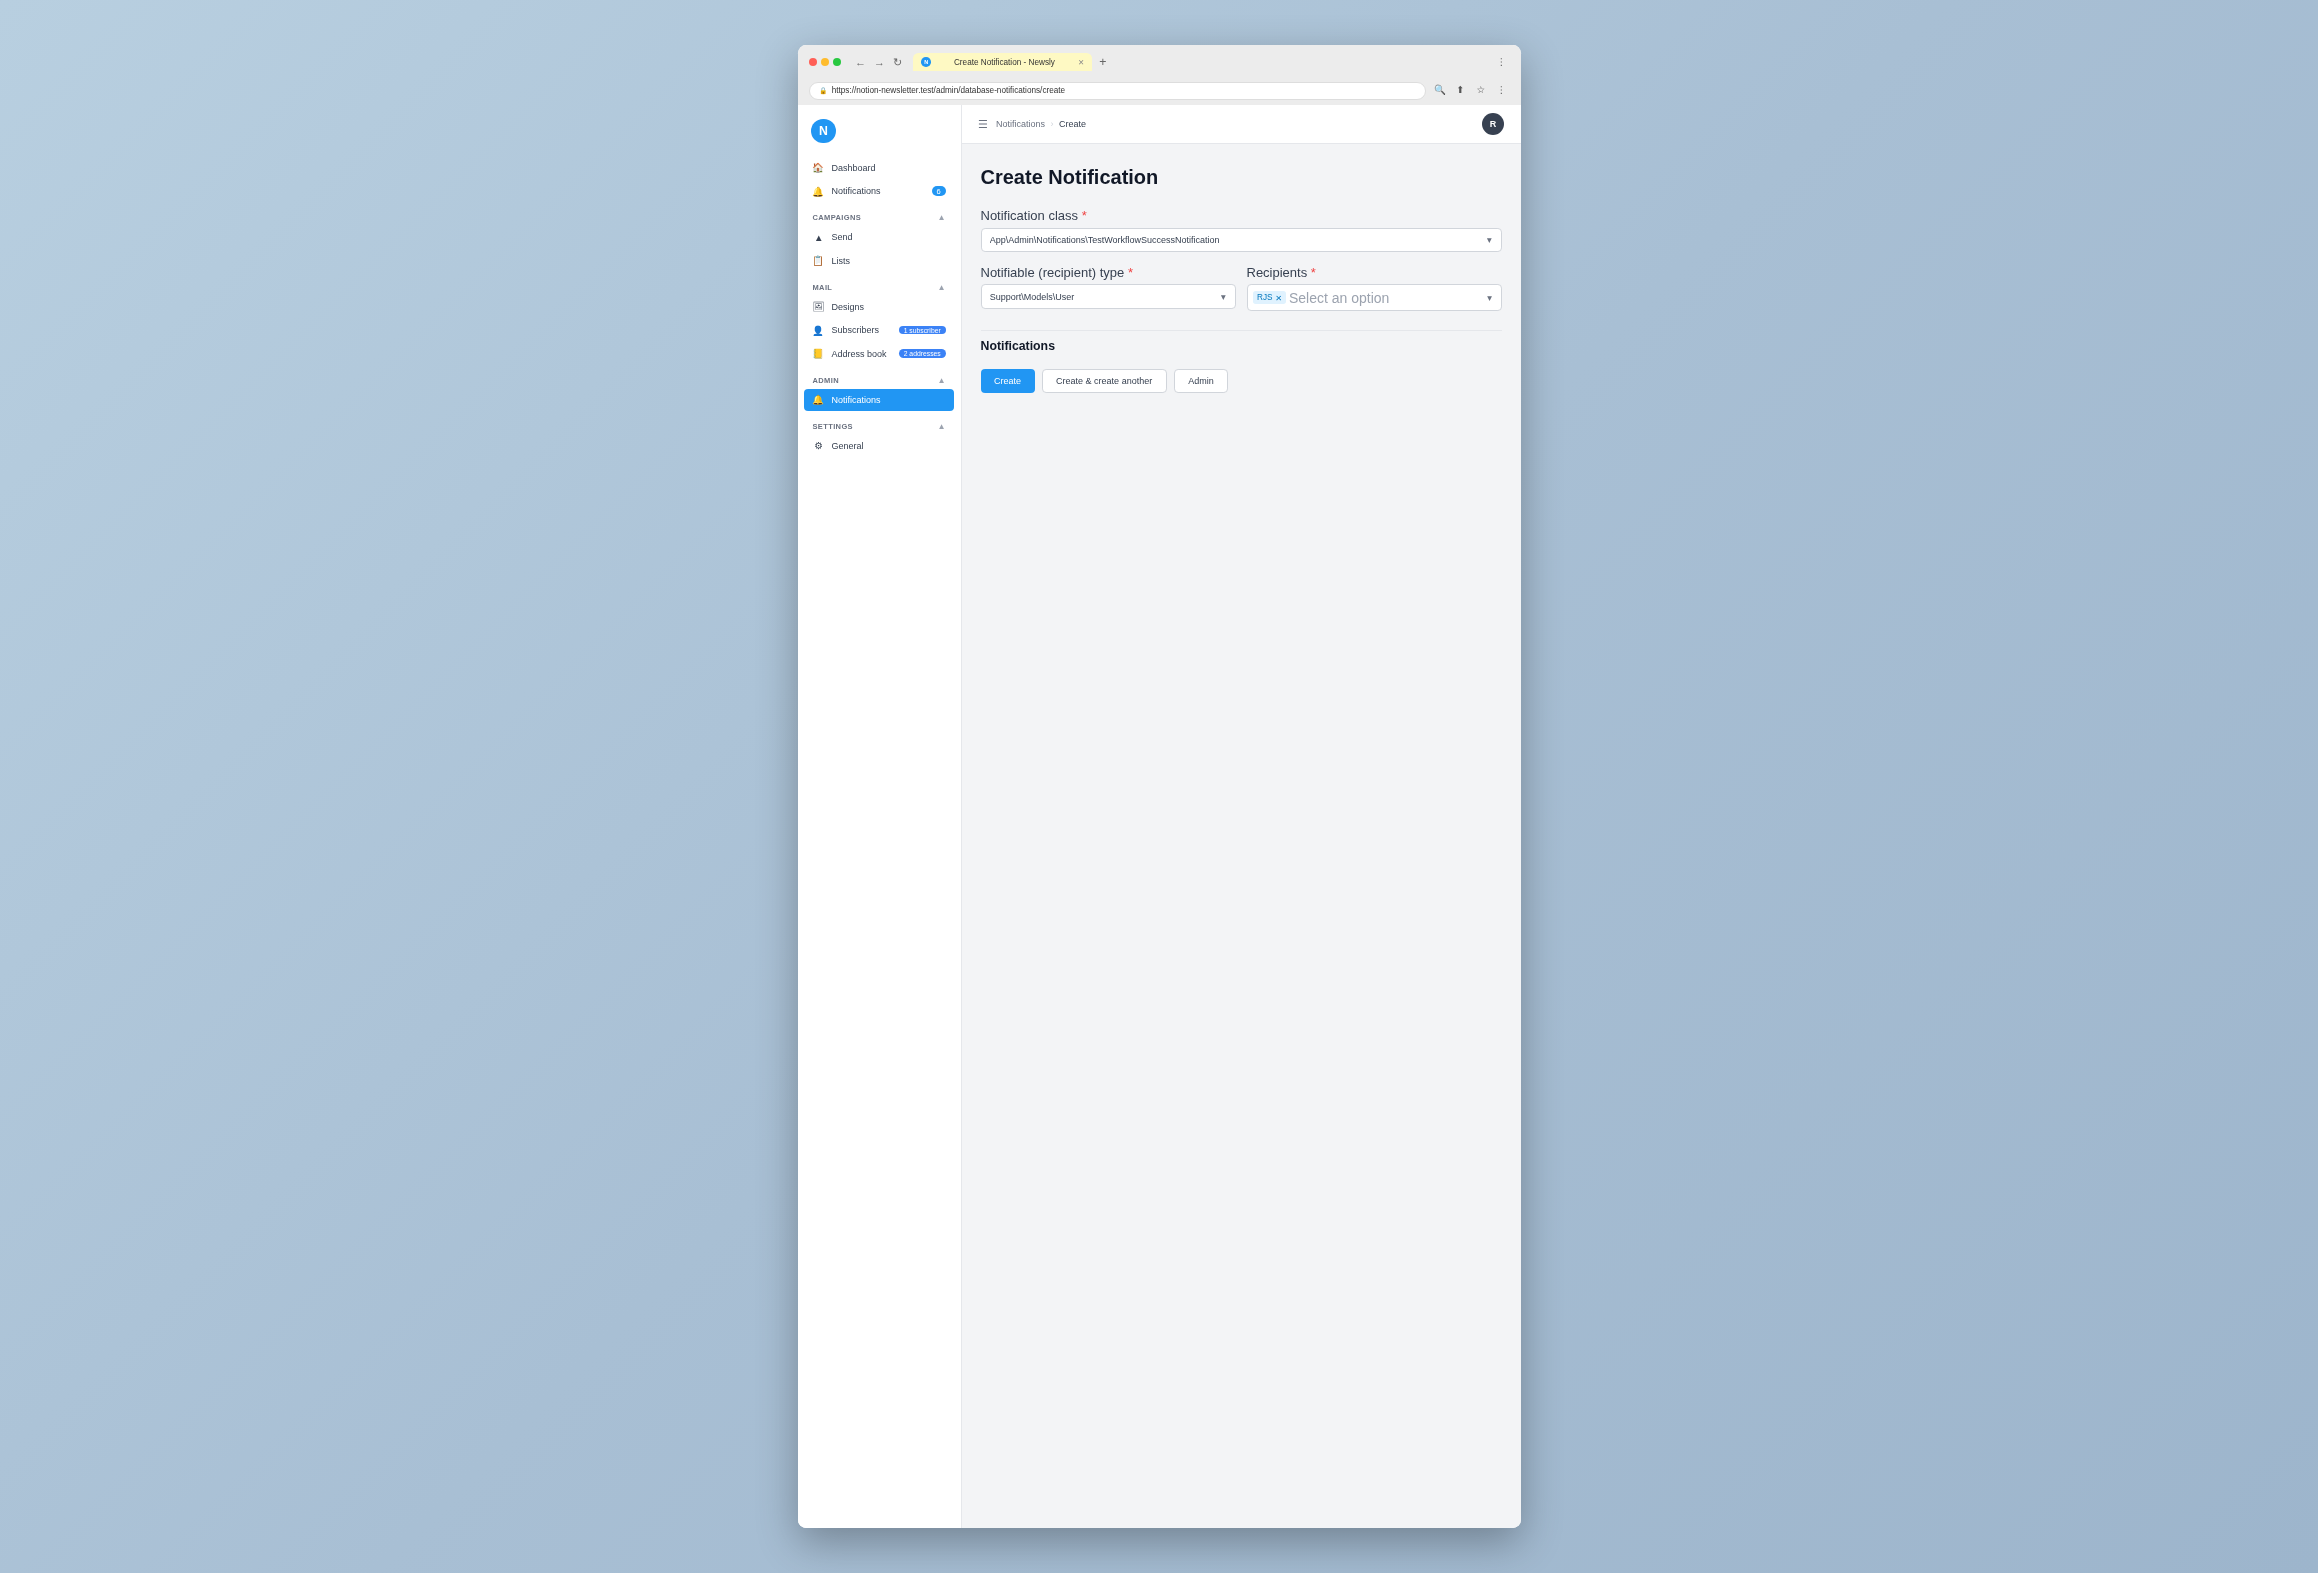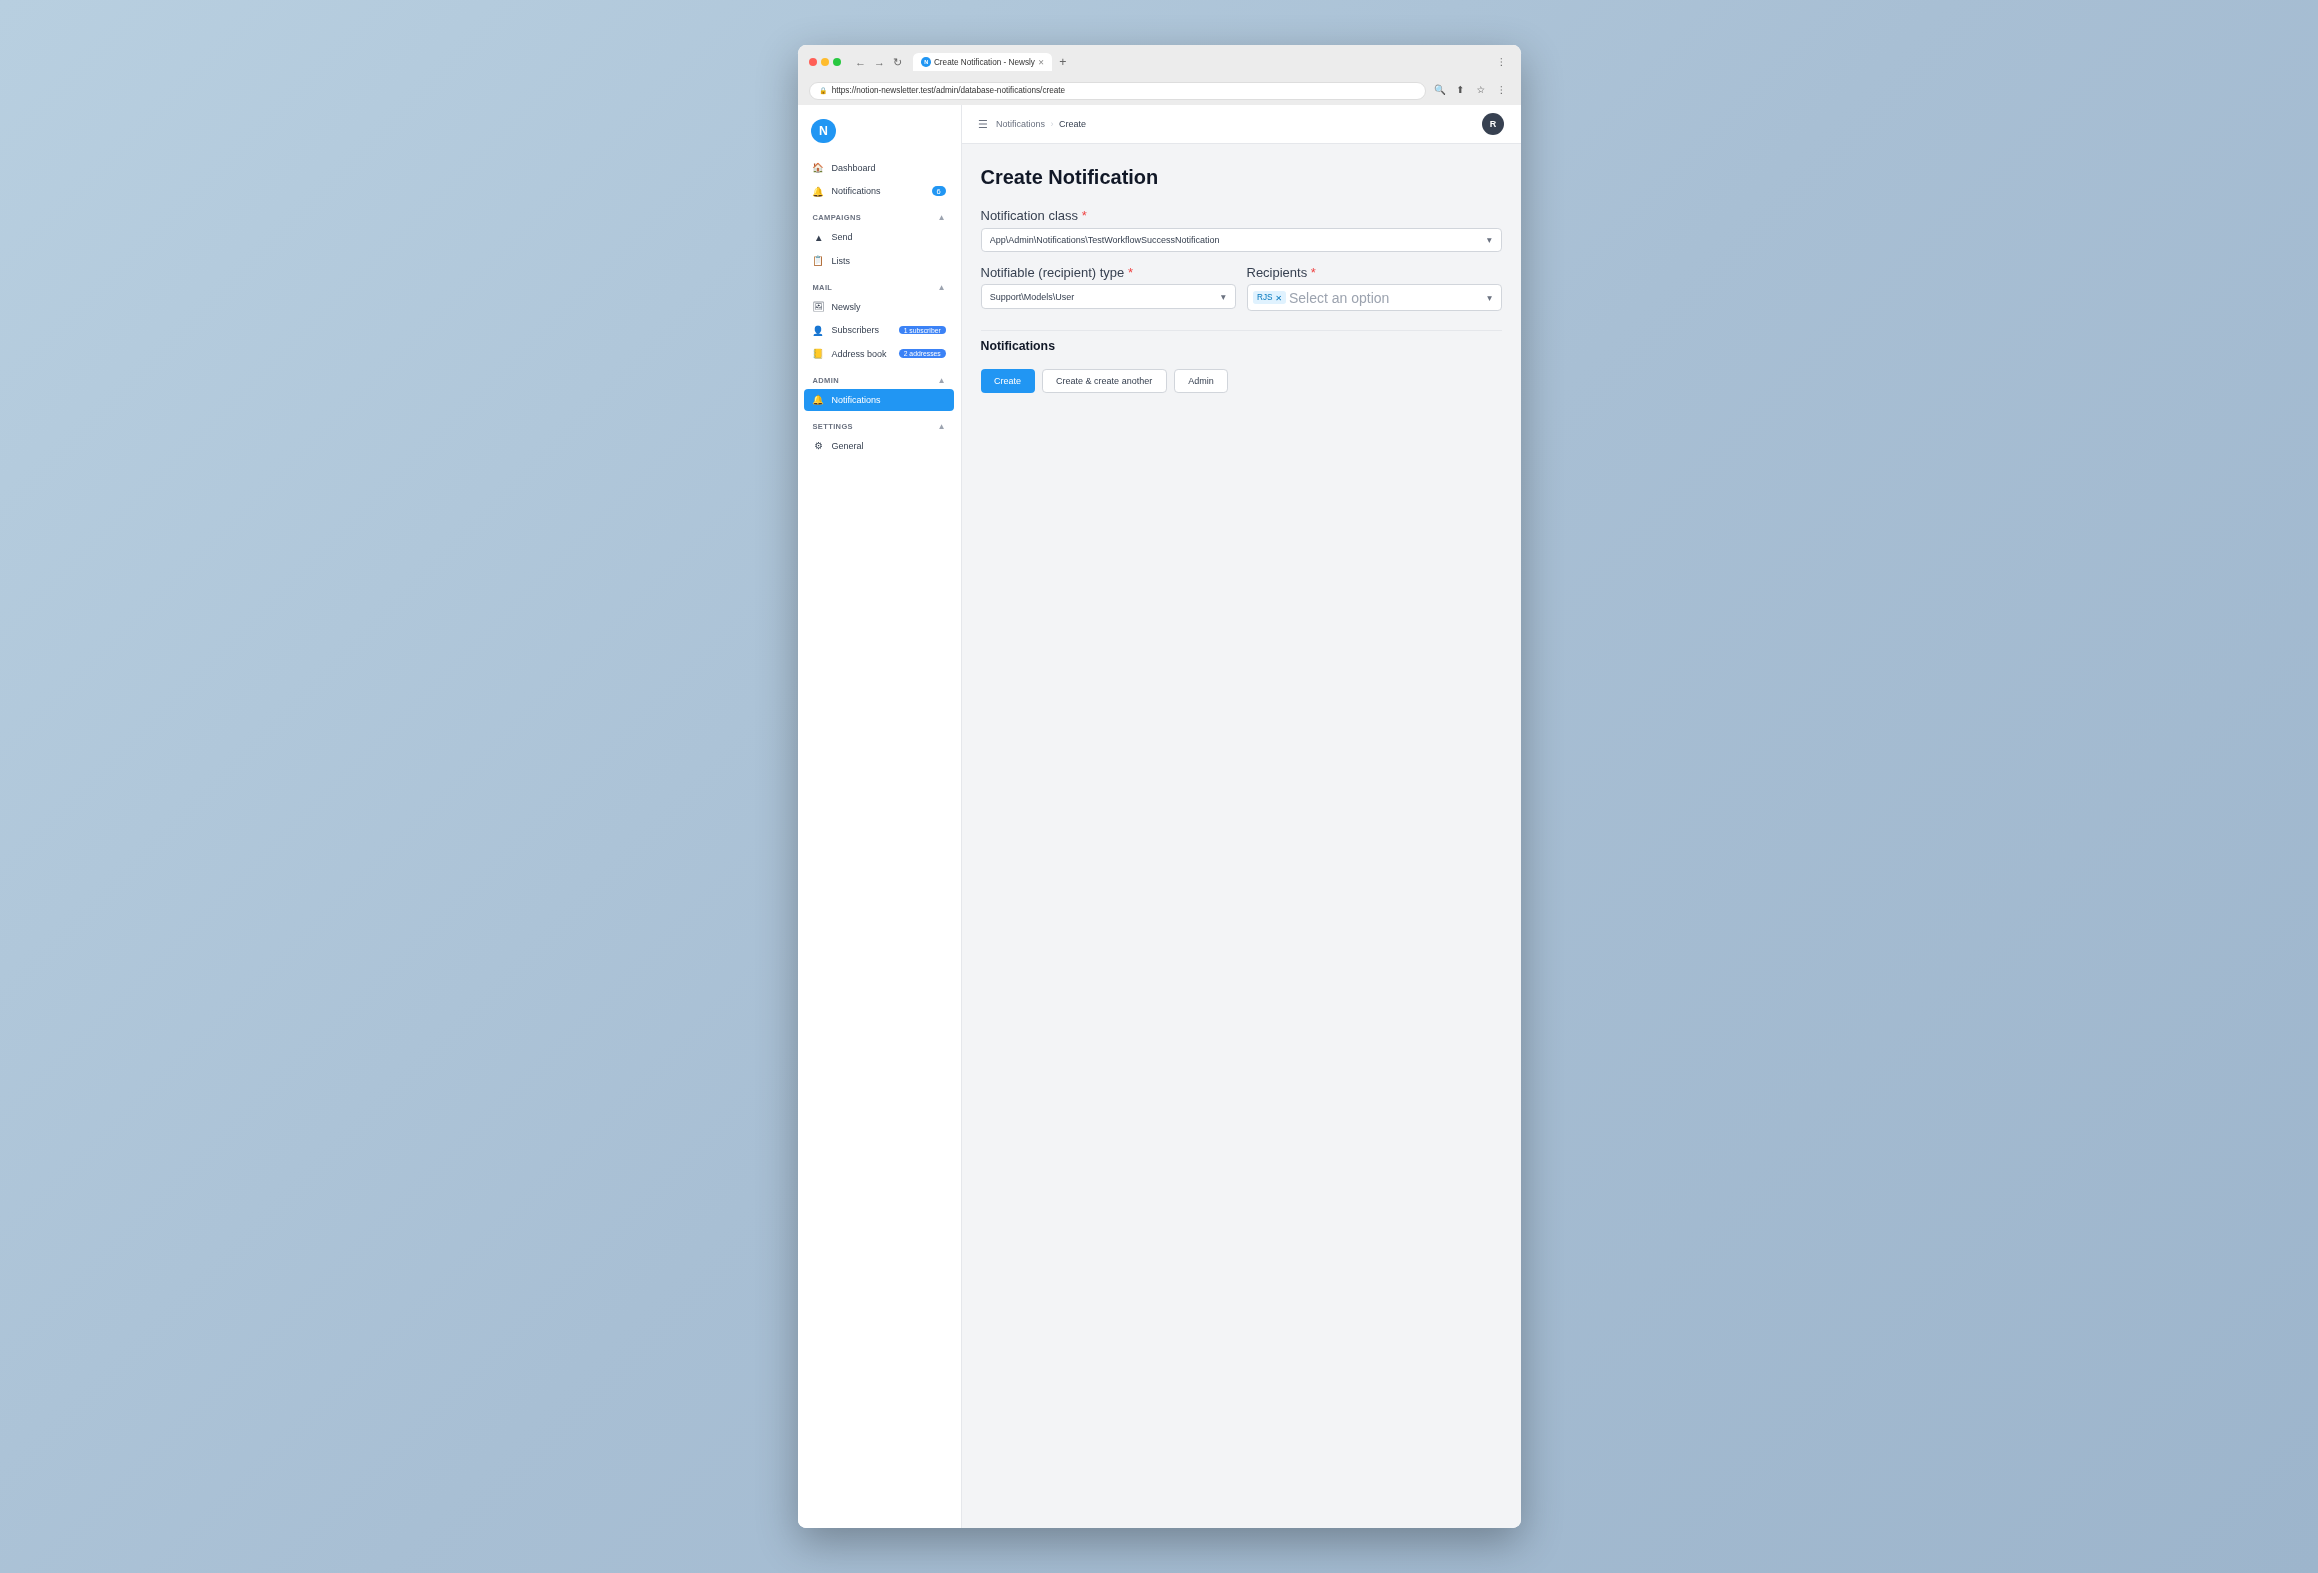--- a/index.html
+++ b/index.html
@@ -61,26 +61,26 @@
     }
 
     .tab-bar {
       display: flex;
       align-items: center;
       gap: 2.7px;
       flex: 1;
     }
 
     .browser-tab {
-      background: #ffffff;
+      background: #fef9c3;
       border-radius: 5.5px 5.5px 0 0;
       padding: 4.1px 8.2px;
       display: flex;
       align-items: center;
-      gap: 3px;
+      gap: 23px;
       font-size: 8.2px;
       color: #333;
       min-width: 123px;
     }
 
     .tab-favicon {
       width: 9.6px;
       height: 9.6px;
       border-radius: 50%;
       background: #2196f3;
@@ -529,21 +529,21 @@
           <span class="sidebar-item-icon">📋</span>
           <span>Lists</span>
         </div>
 
         <div class="sidebar-section">
           <span class="sidebar-section-label">MAIL</span>
           <span class="sidebar-section-toggle">▲</span>
         </div>
         <div class="sidebar-item">
           <span class="sidebar-item-icon">🖼</span>
-          <span>Newsly</span>
+          <span>Designs</span>
         </div>
         <div class="sidebar-item">
           <span class="sidebar-item-icon">👤</span>
           <span>Subscribers</span>
           <span class="sidebar-badge" style="background:#3b82f6;font-size:6.8px;white-space:nowrap;">1 subscriber</span>
         </div>
         <div class="sidebar-item">
           <span class="sidebar-item-icon">📒</span>
           <span>Address book</span>
           <span class="sidebar-badge" style="background:#3b82f6;font-size:6.8px;white-space:nowrap;">2 addresses</span>

